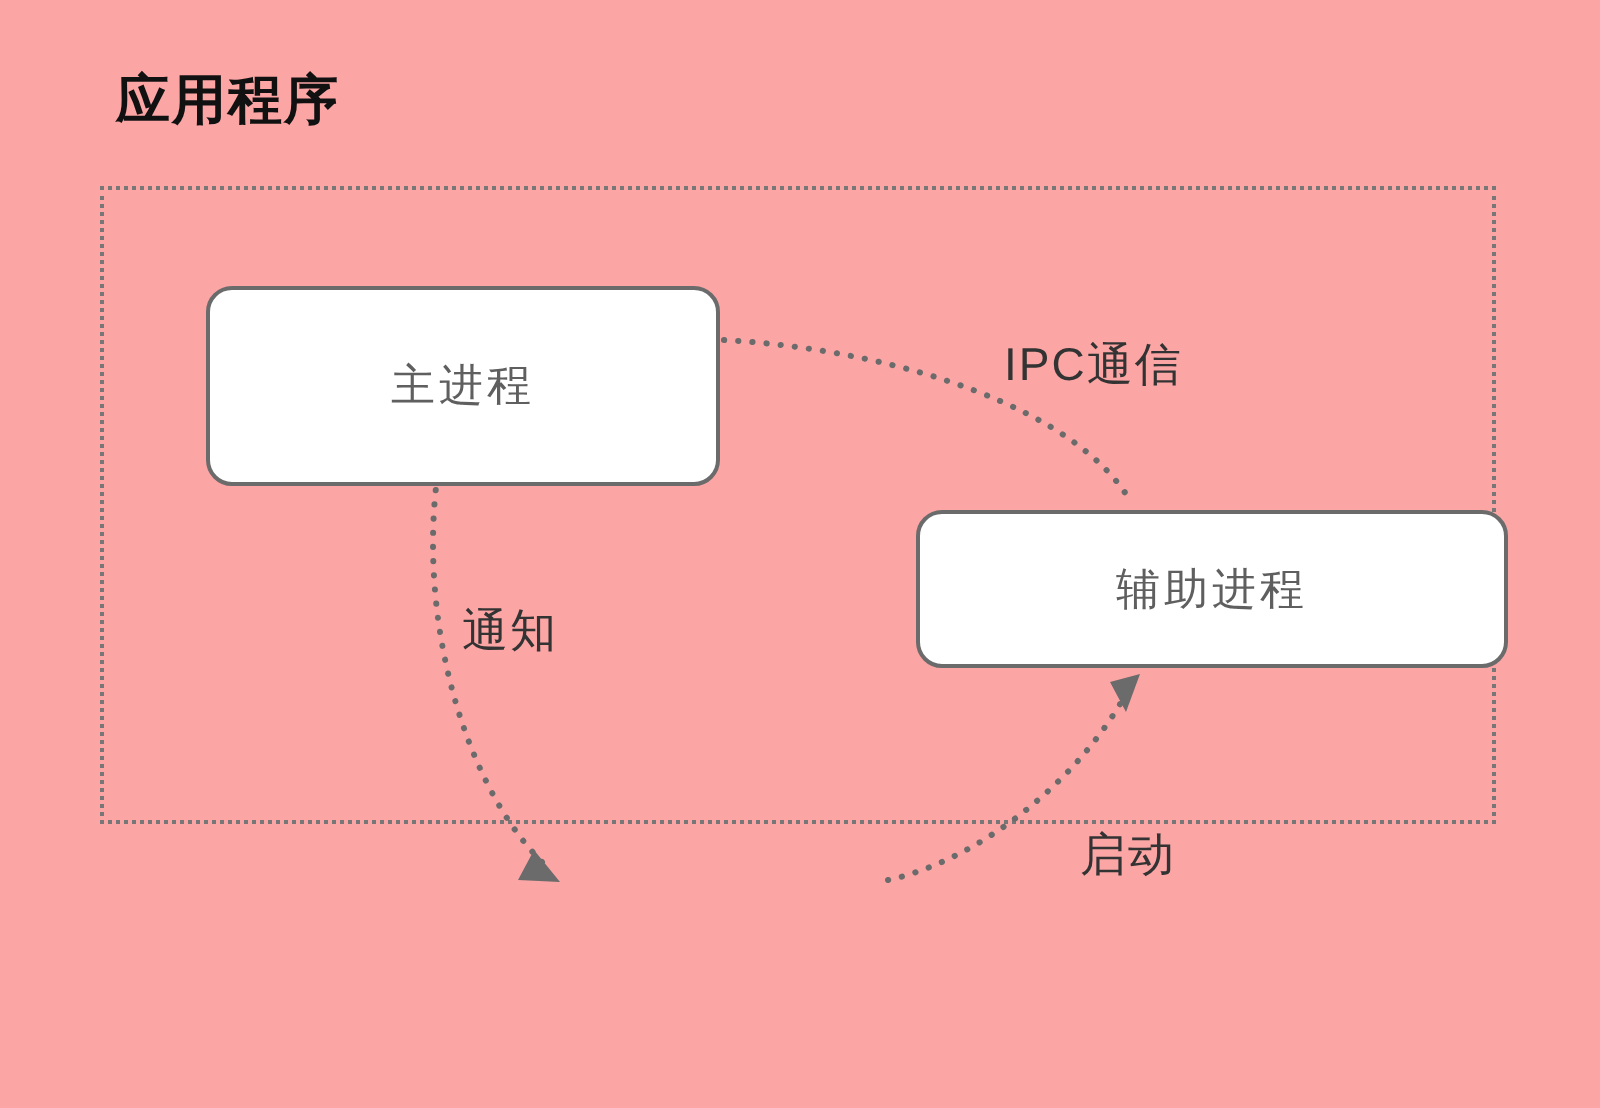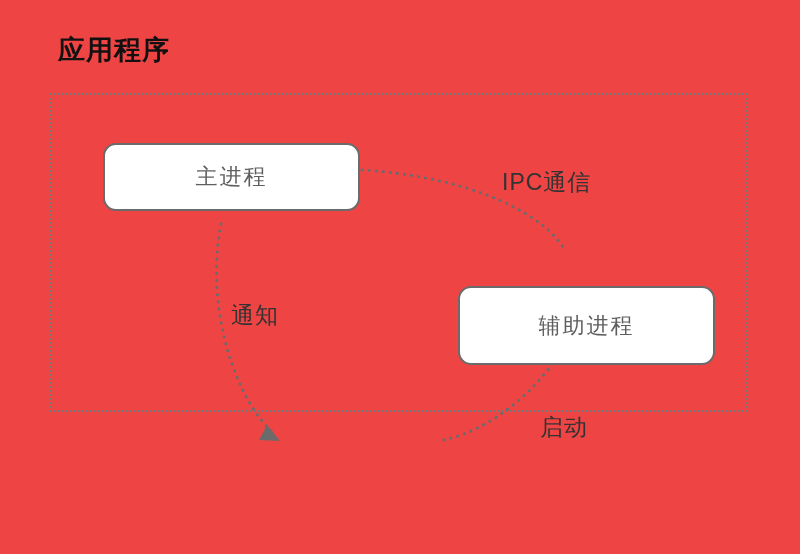--- a/index.html
+++ b/index.html
@@ -10,21 +10,21 @@
   body {
     width: 800px;
     height: 554px;
     font-family: "Liberation Sans", "DejaVu Sans", sans-serif;
     overflow: hidden;
   }
   #canvas {
     position: relative;
     width: 800px;
     height: 554px;
-    background: #ef4444;
+    background: #fca5a5;
   }
   #diagram-title {
     position: absolute;
     left: 58px;
     top: 32px;
     font-size: 27px;
     font-weight: bold;
     color: #111111;
     letter-spacing: 1px;
     white-space: nowrap;
@@ -46,22 +46,22 @@
     border-radius: 13px;
     background: #ffffff;
     display: flex;
     align-items: center;
     justify-content: center;
     color: #5f5f5f;
     font-size: 22px;
     letter-spacing: 2px;
     white-space: nowrap;
   }
-  #box-main-process   { left: 103px; top: 143px; width: 257px; height: 68px; text-align: center; }
-  #box-helper-process { left: 458px; top: 255px; width: 257px; height: 79px; margin-top: 31px; }
+  #box-main-process   { left: 103px; top: 143px; width: 257px; height: 100px; text-align: center; }
+  #box-helper-process { left: 458px; top: 255px; width: 296px; height: 79px; }
   #box-operating-system { left: 202px; top: 440px; width: 257px; height: 79px; }
 
   #edges-layer {
     position: absolute;
     left: 0; top: 0;
     width: 800px;
     height: 554px;
     pointer-events: none;
   }
   .edge-path {

